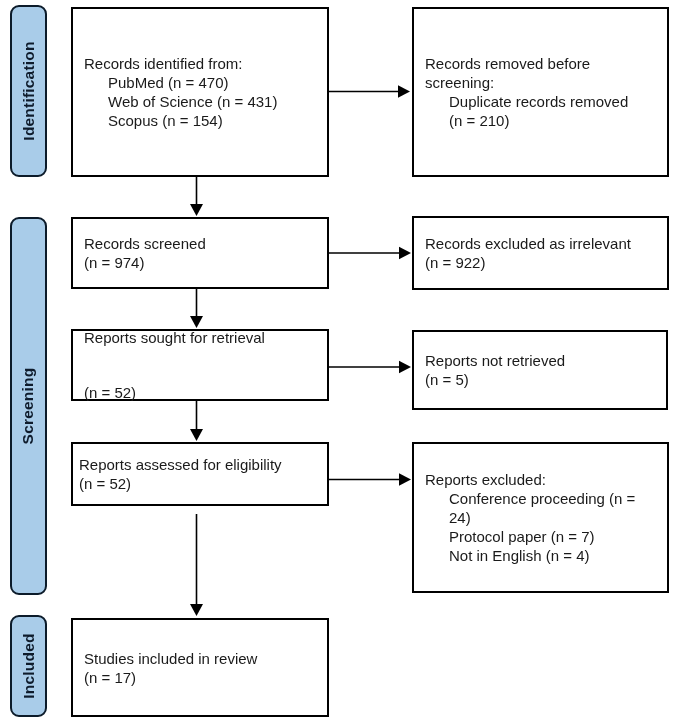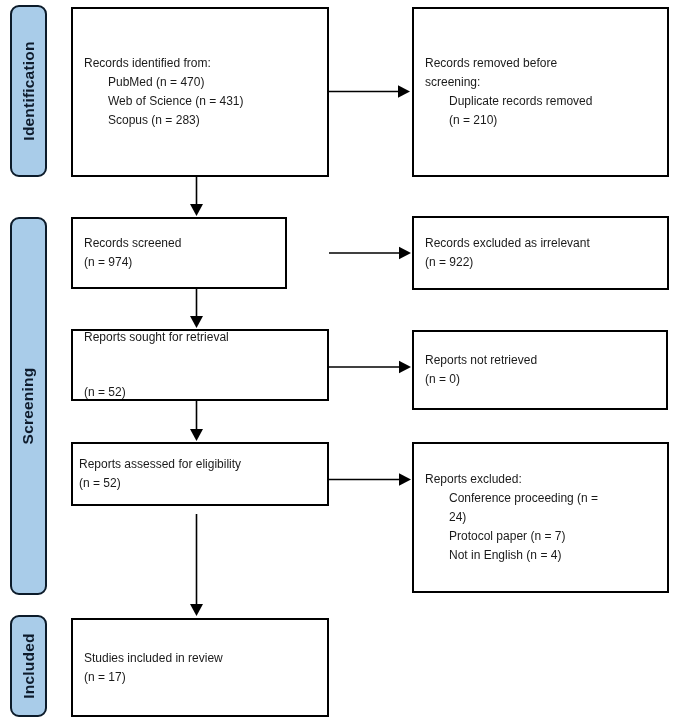--- a/index.html
+++ b/index.html
@@ -33,21 +33,21 @@
     color:#0E1B2C;
     letter-spacing:.2px;
   }
   .box{
     position:absolute;
     background:#fff;
     border:2px solid var(--box-border);
     box-sizing:border-box;
     display:flex;flex-direction:column;justify-content:center;
     padding:4px 8px 4px 11px;
-    font-size:12px;line-height:19px;
+    font-size:15px;line-height:19px;
     color:var(--text-color);
   }
   .line{white-space:nowrap;}
   .line.indent{padding-left:24px;}
   svg.arrows{
     position:absolute;left:0;top:0;
     pointer-events:none;
   }
   svg.arrows line{stroke:#000;stroke-width:1.6;}
   svg.arrows polygon{fill:#000;}
@@ -64,24 +64,24 @@
     <span class="vtext">Screening</span>
   </div>
   <div class="stage" style="top:615px;height:102px;">
     <span class="vtext">Included</span>
   </div>
 
   <div class="box" style="left:71px;top:7px;width:258px;height:170px;">
     <div class="line">Records identified from:</div>
     <div class="line indent">PubMed (n = 470)</div>
     <div class="line indent">Web of Science (n = 431)</div>
-    <div class="line indent">Scopus (n = 283)</div>
+    <div class="line indent">Scopus (n = 154)</div>
   </div>
 
-  <div class="box" style="left:71px;top:217px;width:216px;height:72px;">
+  <div class="box" style="left:71px;top:217px;width:258px;height:72px;">
     <div class="line">Records screened</div>
     <div class="line">(n = 974)</div>
   </div>
 
   <div class="box" style="left:71px;top:329px;width:258px;height:72px;gap:36px;">
     <div class="line">Reports sought for retrieval</div>
     <div class="line">(n = 52)</div>
   </div>
 
   <div class="box" style="left:71px;top:442px;width:258px;height:64px;padding-left:6px;">
@@ -101,21 +101,21 @@
     <div class="line indent">(n = 210)</div>
   </div>
 
   <div class="box" style="left:412px;top:216px;width:257px;height:74px;">
     <div class="line">Records excluded as irrelevant</div>
     <div class="line">(n = 922)</div>
   </div>
 
   <div class="box" style="left:412px;top:330px;width:256px;height:80px;">
     <div class="line">Reports not retrieved</div>
-    <div class="line">(n = 0)</div>
+    <div class="line">(n = 5)</div>
   </div>
 
   <div class="box" style="left:412px;top:442px;width:257px;height:151px;">
     <div class="line">Reports excluded:</div>
     <div class="line indent">Conference proceeding (n =</div>
     <div class="line indent">24)</div>
     <div class="line indent">Protocol paper (n = 7)</div>
     <div class="line indent">Not in English (n = 4)</div>
   </div>
 

